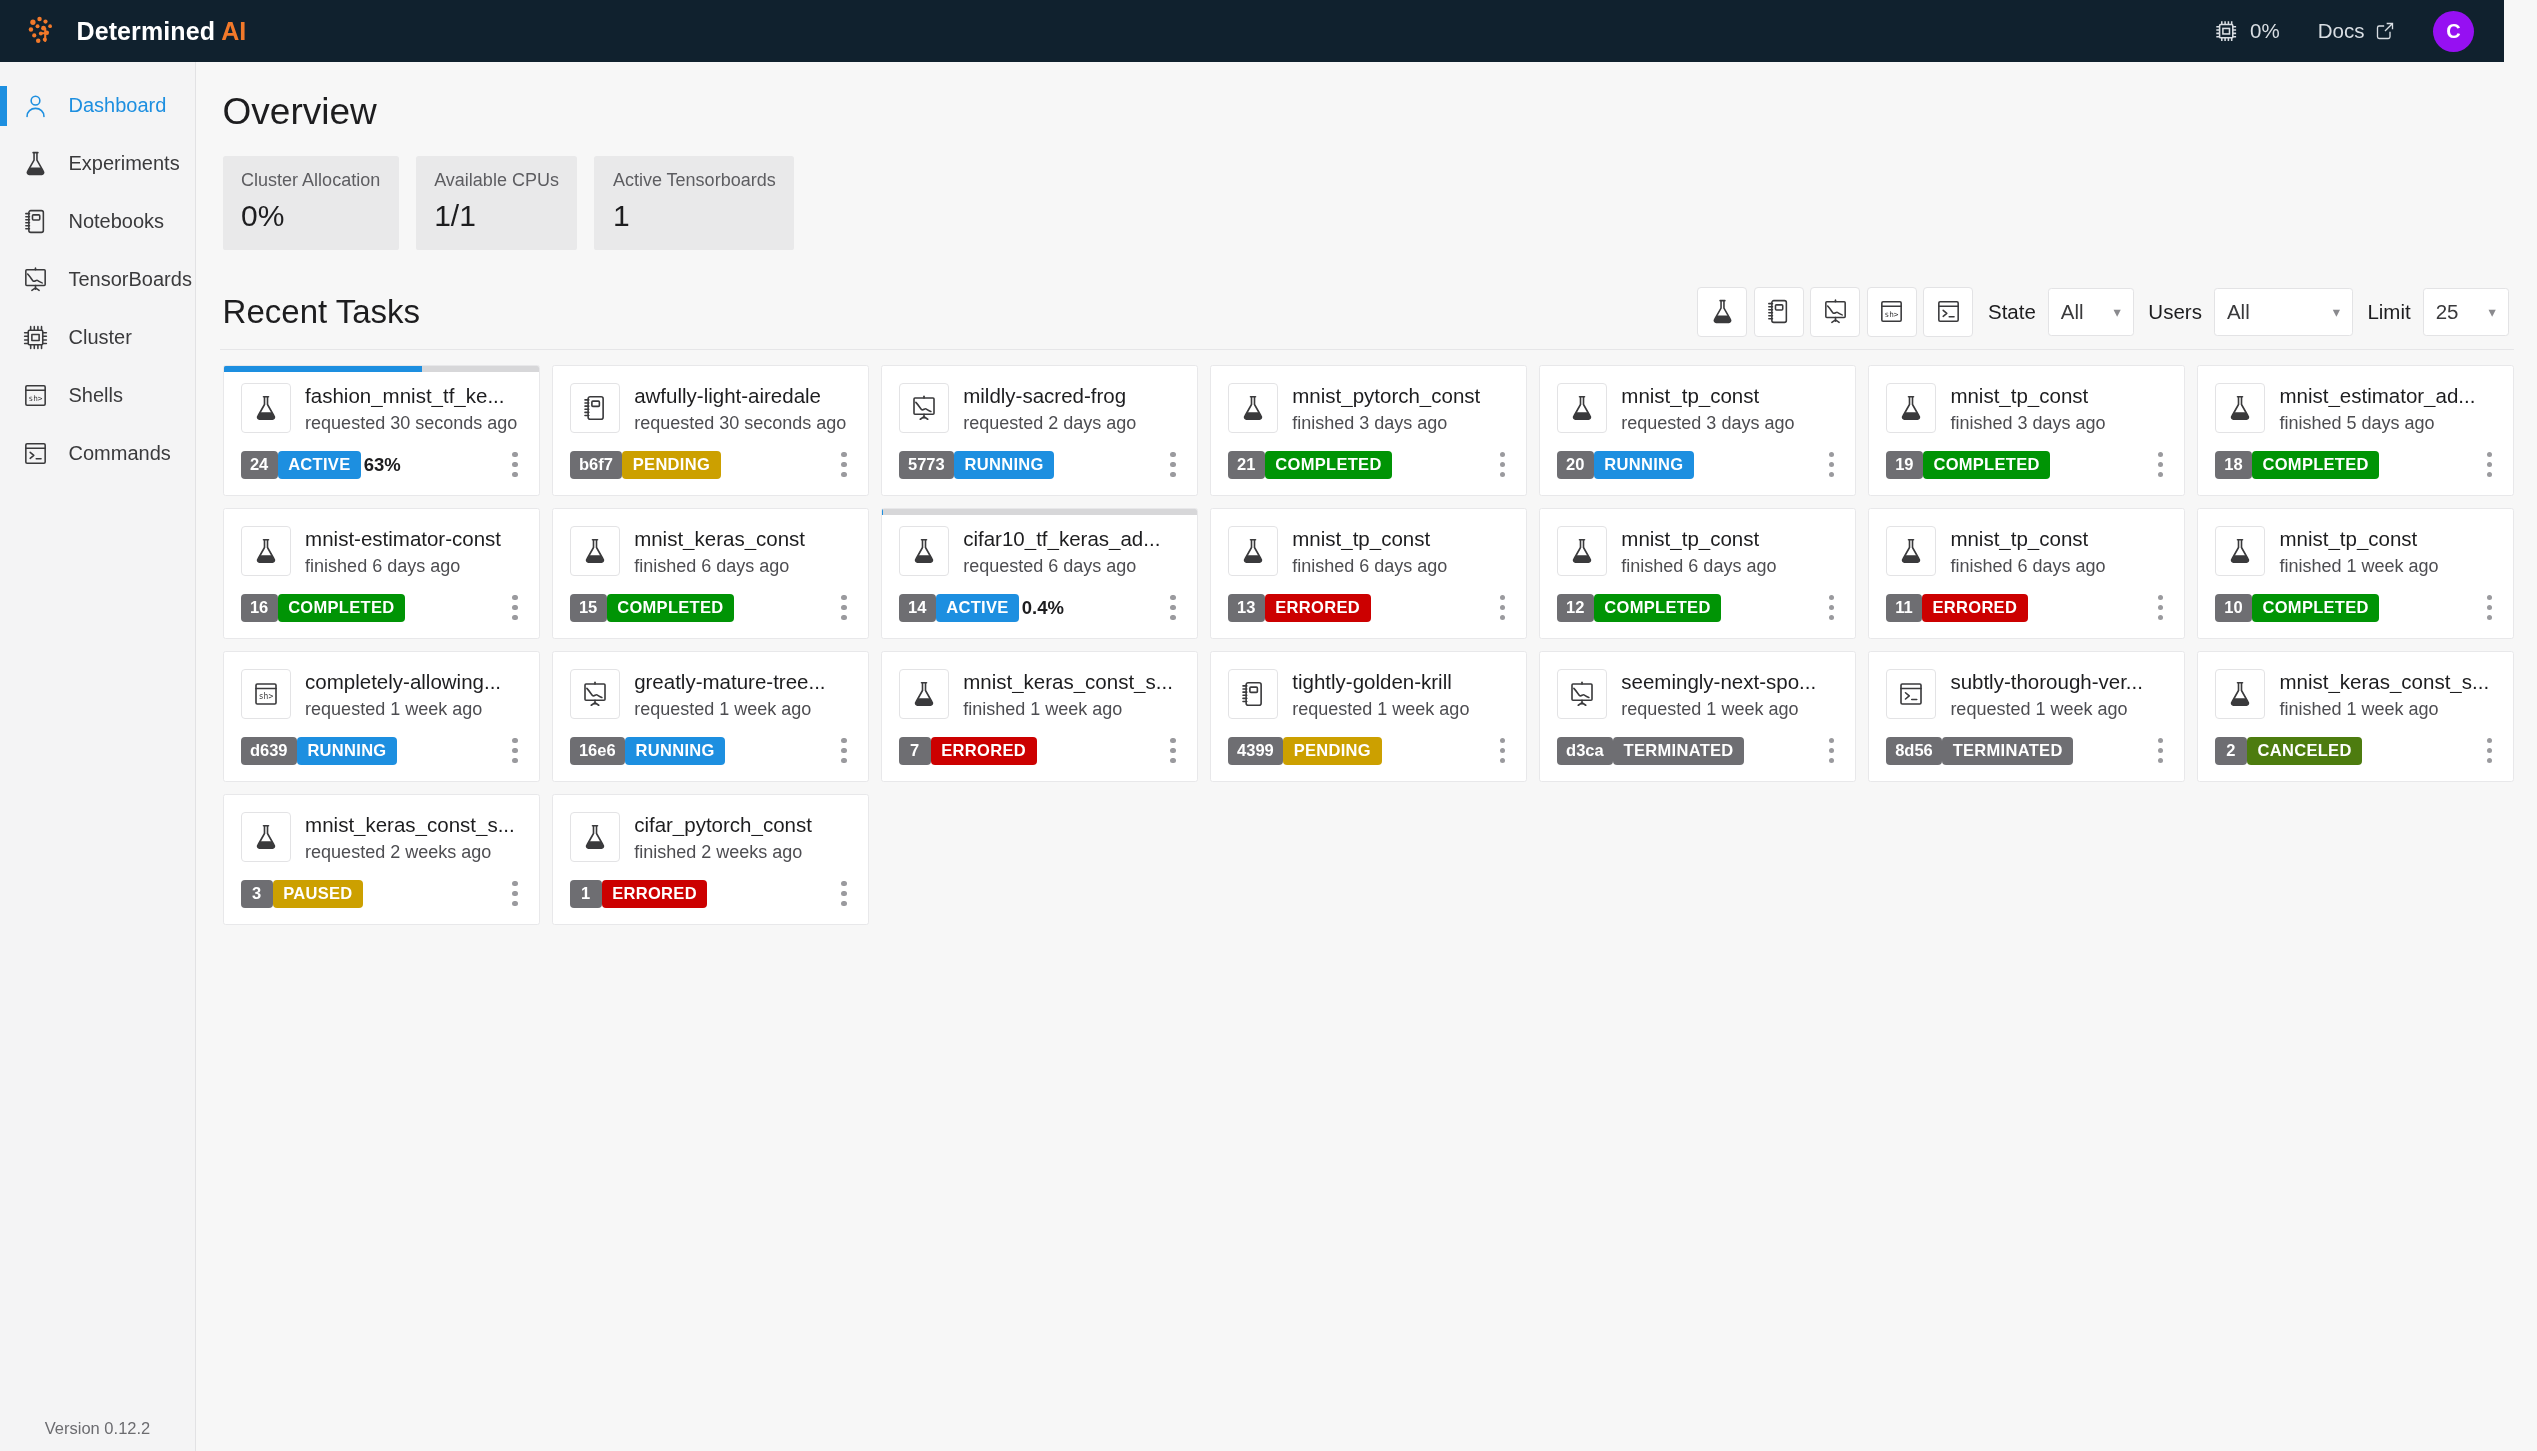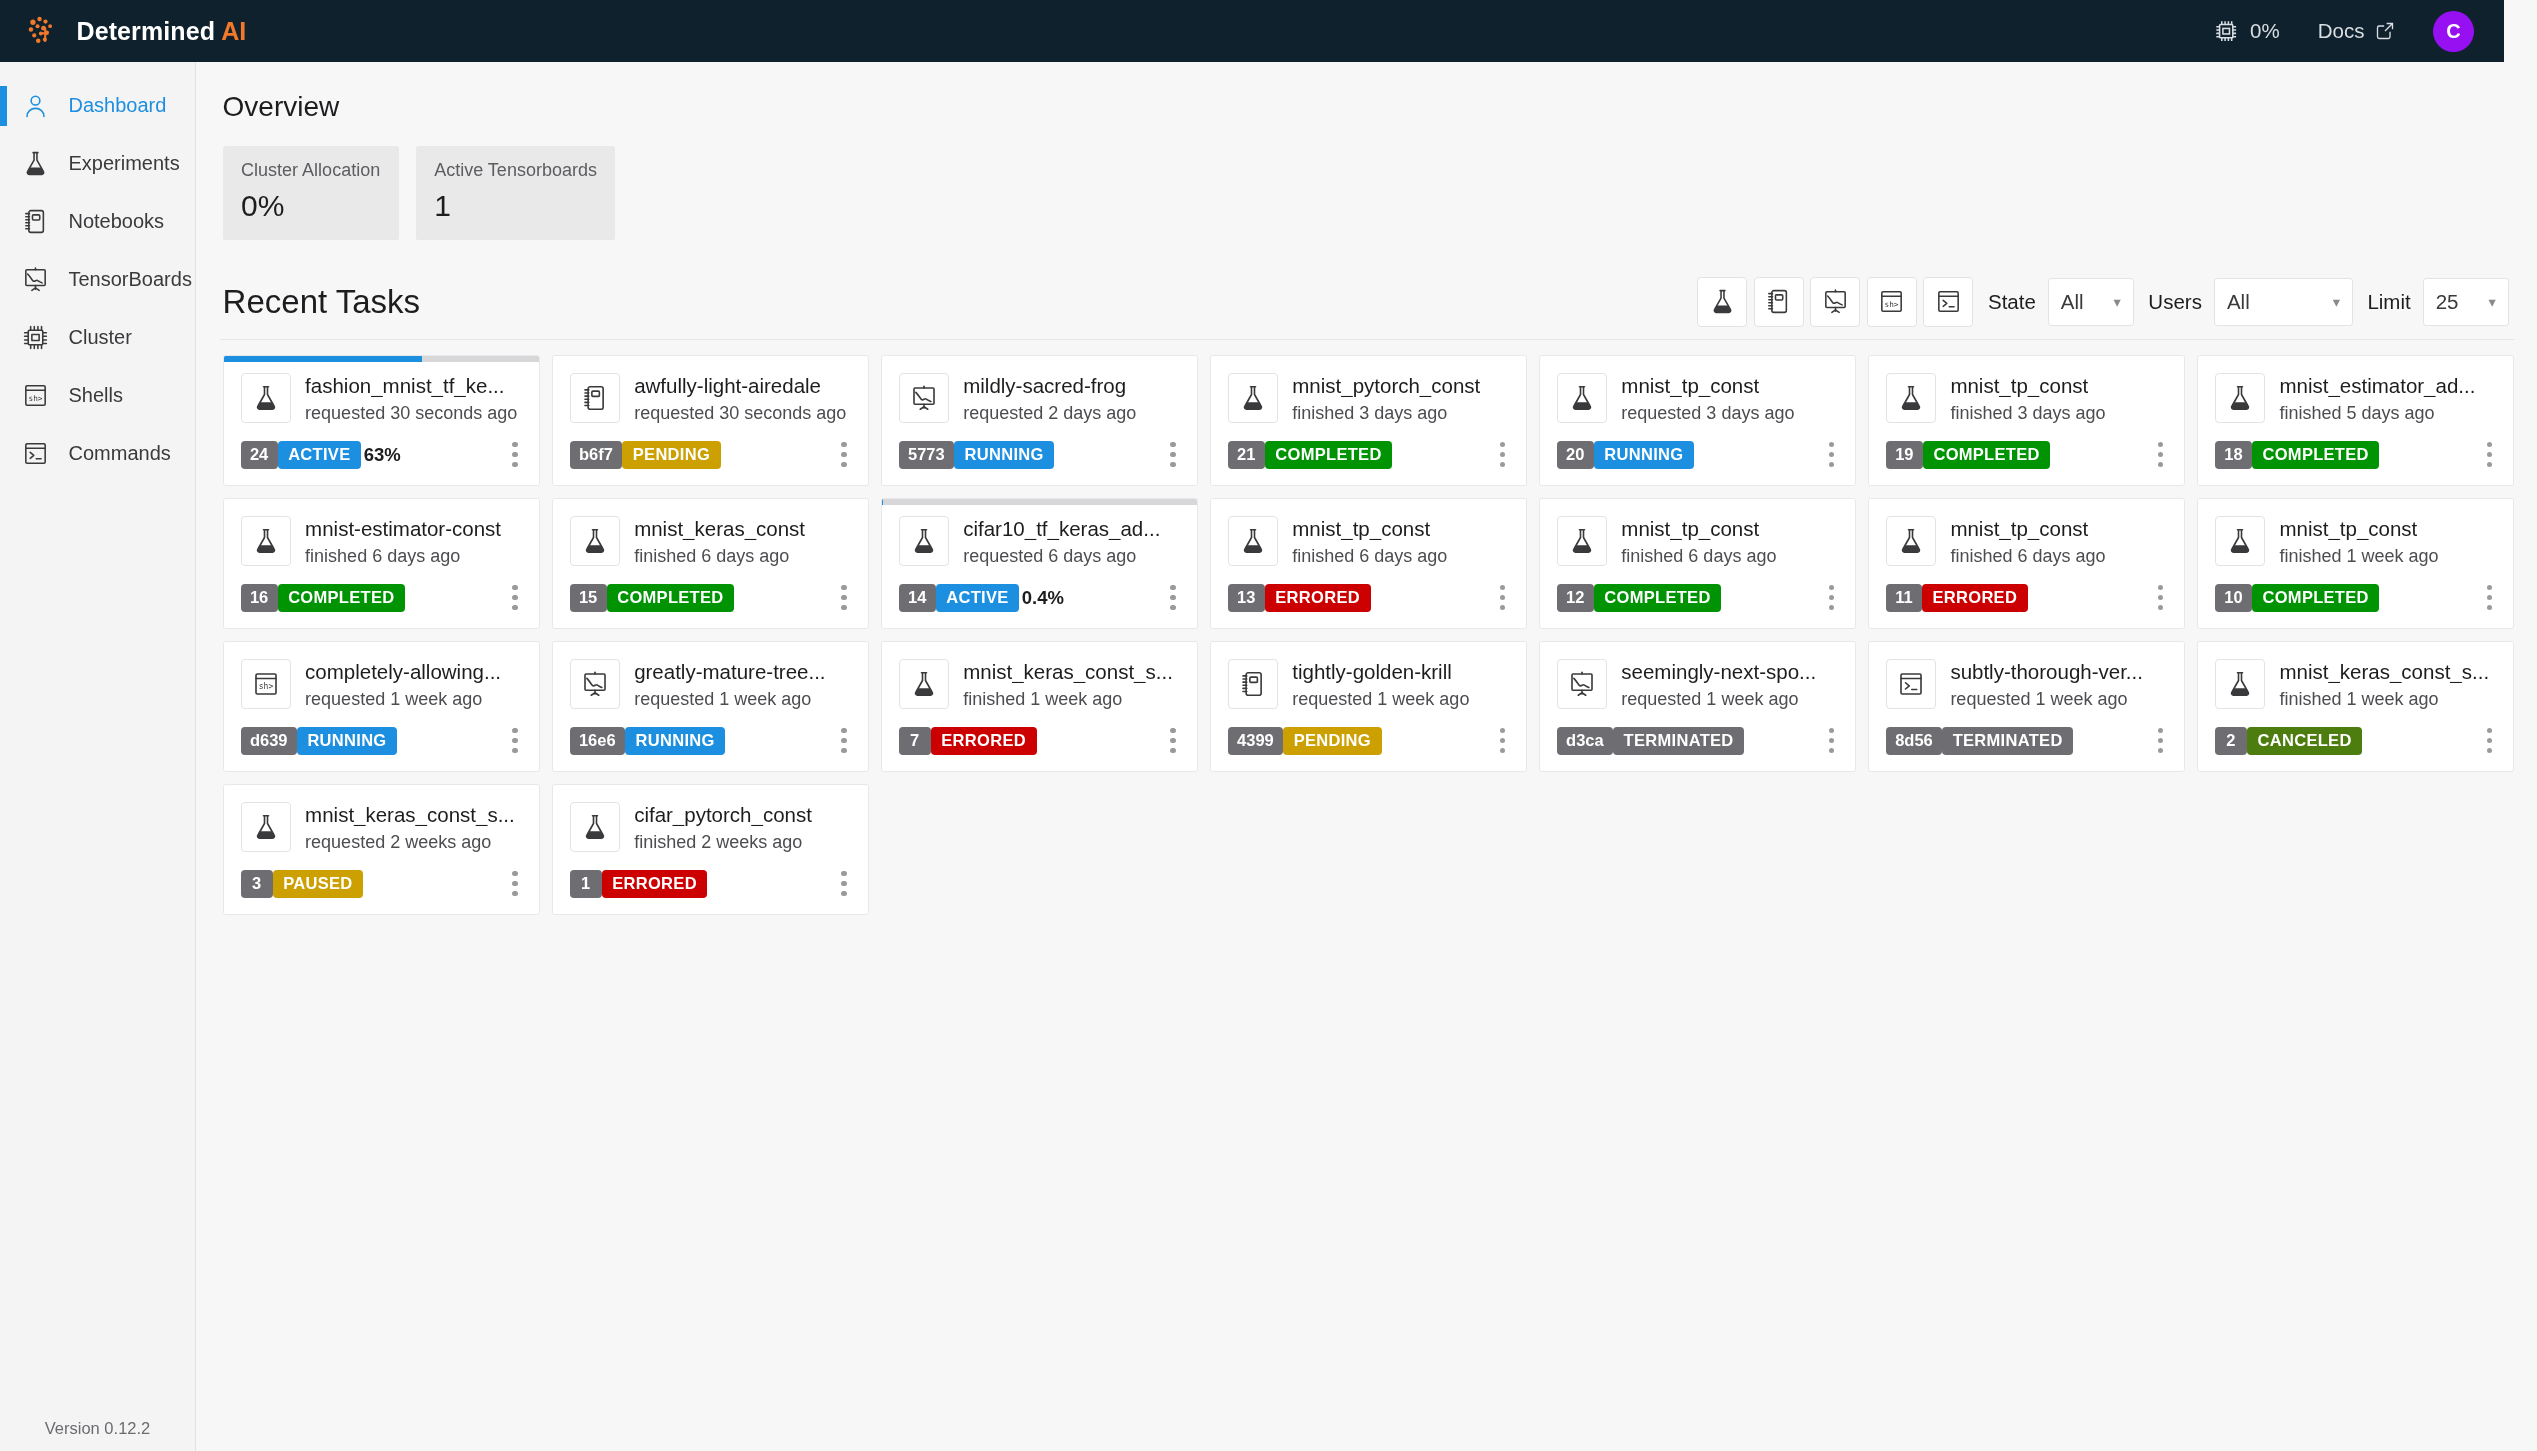--- a/index.html
+++ b/index.html
@@ -46,21 +46,21 @@
   .nav-item.active .rail {
     position: absolute; left: 0; top: 9.3px; width: 6.6px; height: 40px; background: #1d8fe0;
   }
   .version {
     margin-top: auto; text-align: center; color: #6c6c70;
     font-size: 16.5px; padding-bottom: 13.2px;
   }
 
   
   #main { position: absolute; left: 196px; top: 62px; width: 2342px; height: 1389px; padding: 0 24px; }
-  h1.page-title { font-size: 28px; font-weight: 400; color: #1d1d1f; margin: 29px 0 0 2.6px; }
+  h1.page-title { font-size: 37px; font-weight: 400; color: #1d1d1f; margin: 29px 0 0 2.6px; }
 
   .stat-row { display: flex; gap: 17px; margin-top: 22.5px; padding-left: 2.6px; }
   .stat-card { background: #e9e9ea; border-radius: 2.6px; padding: 14.5px 18.5px 17px 18.5px; min-width: 151px; }
   .stat-label { font-size: 18px; color: #5d5d61; margin-bottom: 8px; white-space: nowrap; }
   .stat-value { font-size: 30px; color: #1d1d1f; }
 
   .tasks-head {
     display: flex; align-items: center; margin-top: 37px; padding-left: 2.6px;
     padding-bottom: 12px;
   }
@@ -251,20 +251,24 @@
 
 <div id="main">
   <h1 class="page-title">Overview</h1>
 
   <div class="stat-row" id="stat-row">
       <div class="stat-card">
         <div class="stat-label">Cluster Allocation</div>
         <div class="stat-value">0%</div>
       </div>
       <div class="stat-card">
+        <div class="stat-label">Available CPUs</div>
+        <div class="stat-value">1/1</div>
+      </div>
+      <div class="stat-card">
         <div class="stat-label">Active Tensorboards</div>
         <div class="stat-value">1</div>
       </div>
     </div>
 
   <div class="tasks-head">
     <h2 class="section-title">Recent Tasks</h2>
     <div class="toolbar">
       <div class="type-btns" id="type-btns">
           <div class="type-btn">

